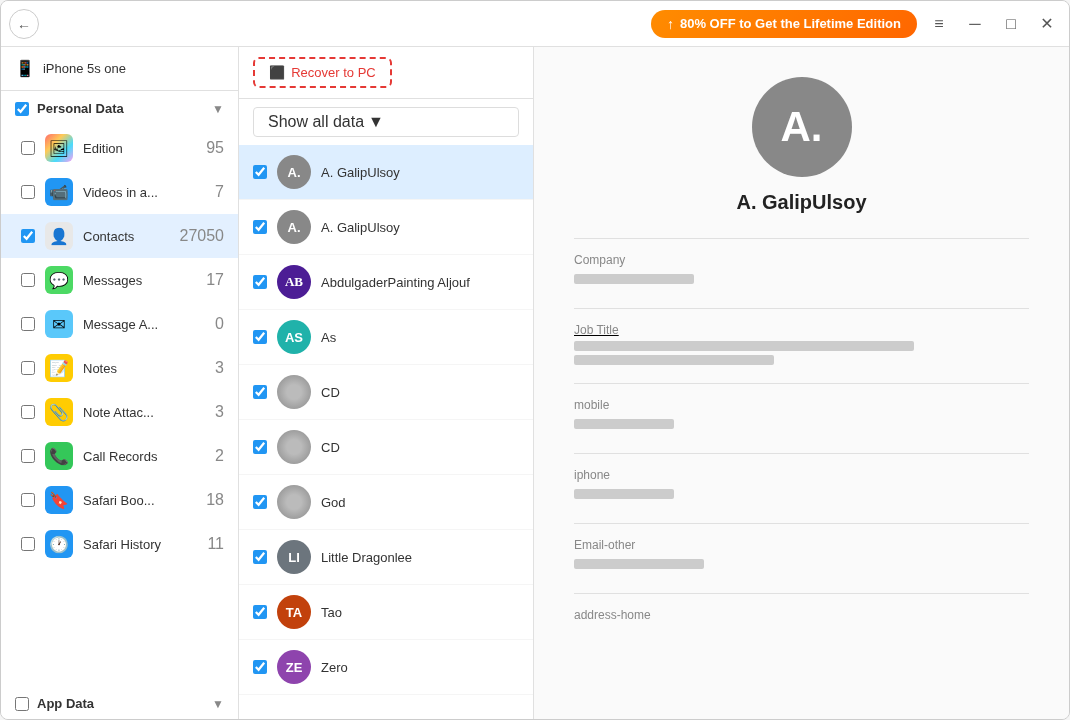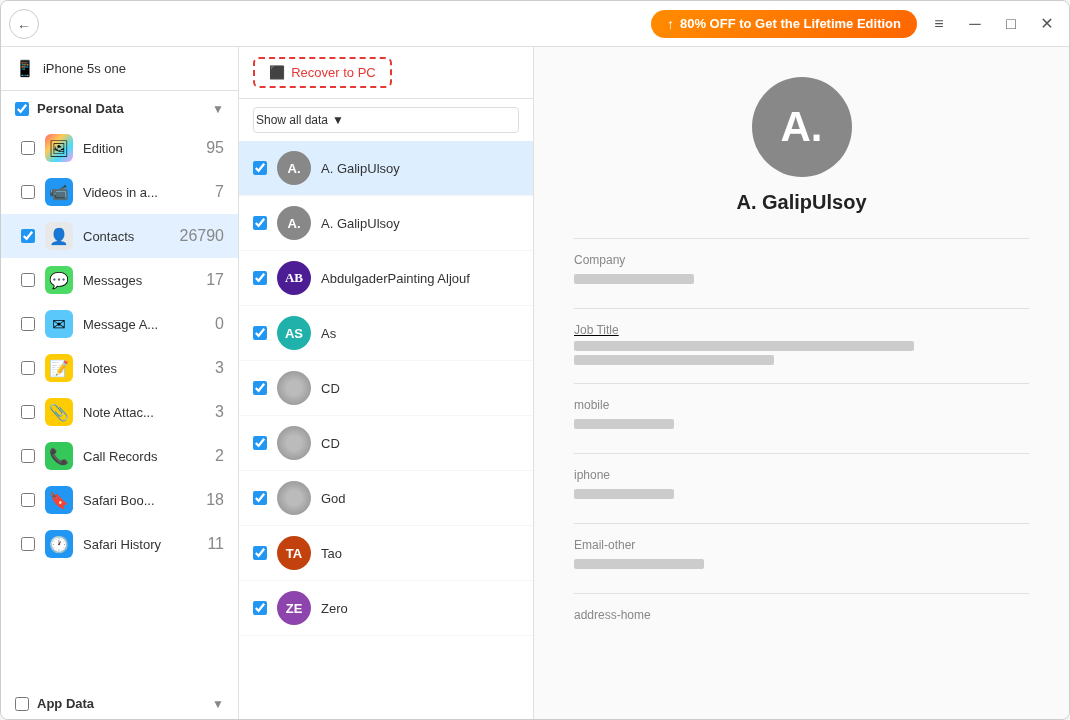--- a/index.html
+++ b/index.html
@@ -80,21 +80,21 @@
       border-bottom: 1px solid #e0e0e0; gap: 10px;
     }
     .recover-btn {
       display: flex; align-items: center; gap: 6px;
       border: 2px dashed #e53935; color: #e53935; border-radius: 6px;
       padding: 6px 14px; font-size: 13px; font-weight: 500; cursor: pointer; background: #fff;
     }
     .show-all-btn {
       display: flex; align-items: center; gap: 4px;
       background: #fff; border: 1px solid #ddd; border-radius: 4px;
-      padding: 5px 2px; font-size: 12px; color: #333; cursor: pointer; margin: 8px 14px;
+      padding: 5px 14px; font-size: 16px; color: #333; cursor: pointer; margin: 8px 14px;
     }
     .contact-list { flex: 1; overflow-y: auto; }
     .contact-item {
       display: flex; align-items: center; gap: 10px;
       padding: 10px 14px; cursor: pointer; border-bottom: 1px solid #f5f5f5;
     }
     .contact-item.selected { background: #ddeeff; }
     .contact-cb { width: 14px; height: 14px; accent-color: #2196F3; flex-shrink: 0; }
     .contact-avatar {
       width: 34px; height: 34px; border-radius: 50%;
@@ -167,21 +167,21 @@
         <div class="sidebar-item">
     <input type="checkbox" class="item-checkbox" style="">
     <div class="item-icon" style="background:#2196F3;">📹</div>
     <span class="item-label">Videos in a...</span>
     <span class="item-count">7</span>
   </div>
         <div class="sidebar-item active">
     <input type="checkbox" class="item-checkbox" checked="" style="">
     <div class="item-icon" style="background:#e8e8e8;">👤</div>
     <span class="item-label">Contacts</span>
-    <span class="item-count">26790</span>
+    <span class="item-count">27050</span>
   </div>
         <div class="sidebar-item">
     <input type="checkbox" class="item-checkbox" style="">
     <div class="item-icon" style="background:#4cd964;">💬</div>
     <span class="item-label">Messages</span>
     <span class="item-count">17</span>
   </div>
         <div class="sidebar-item">
     <input type="checkbox" class="item-checkbox" style="">
     <div class="item-icon" style="background:#5ac8fa;">✉</div>
@@ -271,20 +271,25 @@
     <div class="contact-avatar" style="background: radial-gradient(circle, #bbb 30%, #888 100%);"></div>
     <span class="contact-name">CD</span>
   </div>
         <div class="contact-item">
     <input type="checkbox" class="contact-cb" checked="" style="">
     <div class="contact-avatar" style="background: radial-gradient(circle, #bbb 30%, #888 100%);"></div>
     <span class="contact-name">God</span>
   </div>
         <div class="contact-item">
     <input type="checkbox" class="contact-cb" checked="" style="">
+    <div class="contact-avatar" style="background: #6c757d;">LI</div>
+    <span class="contact-name">Little Dragonlee</span>
+  </div>
+        <div class="contact-item">
+    <input type="checkbox" class="contact-cb" checked="" style="">
     <div class="contact-avatar" style="background: #c2410c;">TA</div>
     <span class="contact-name">Tao</span>
   </div>
         <div class="contact-item">
     <input type="checkbox" class="contact-cb" checked="" style="">
     <div class="contact-avatar" style="background: #8e44ad;">ZE</div>
     <span class="contact-name">Zero</span>
   </div>
       </div>
   </div>

